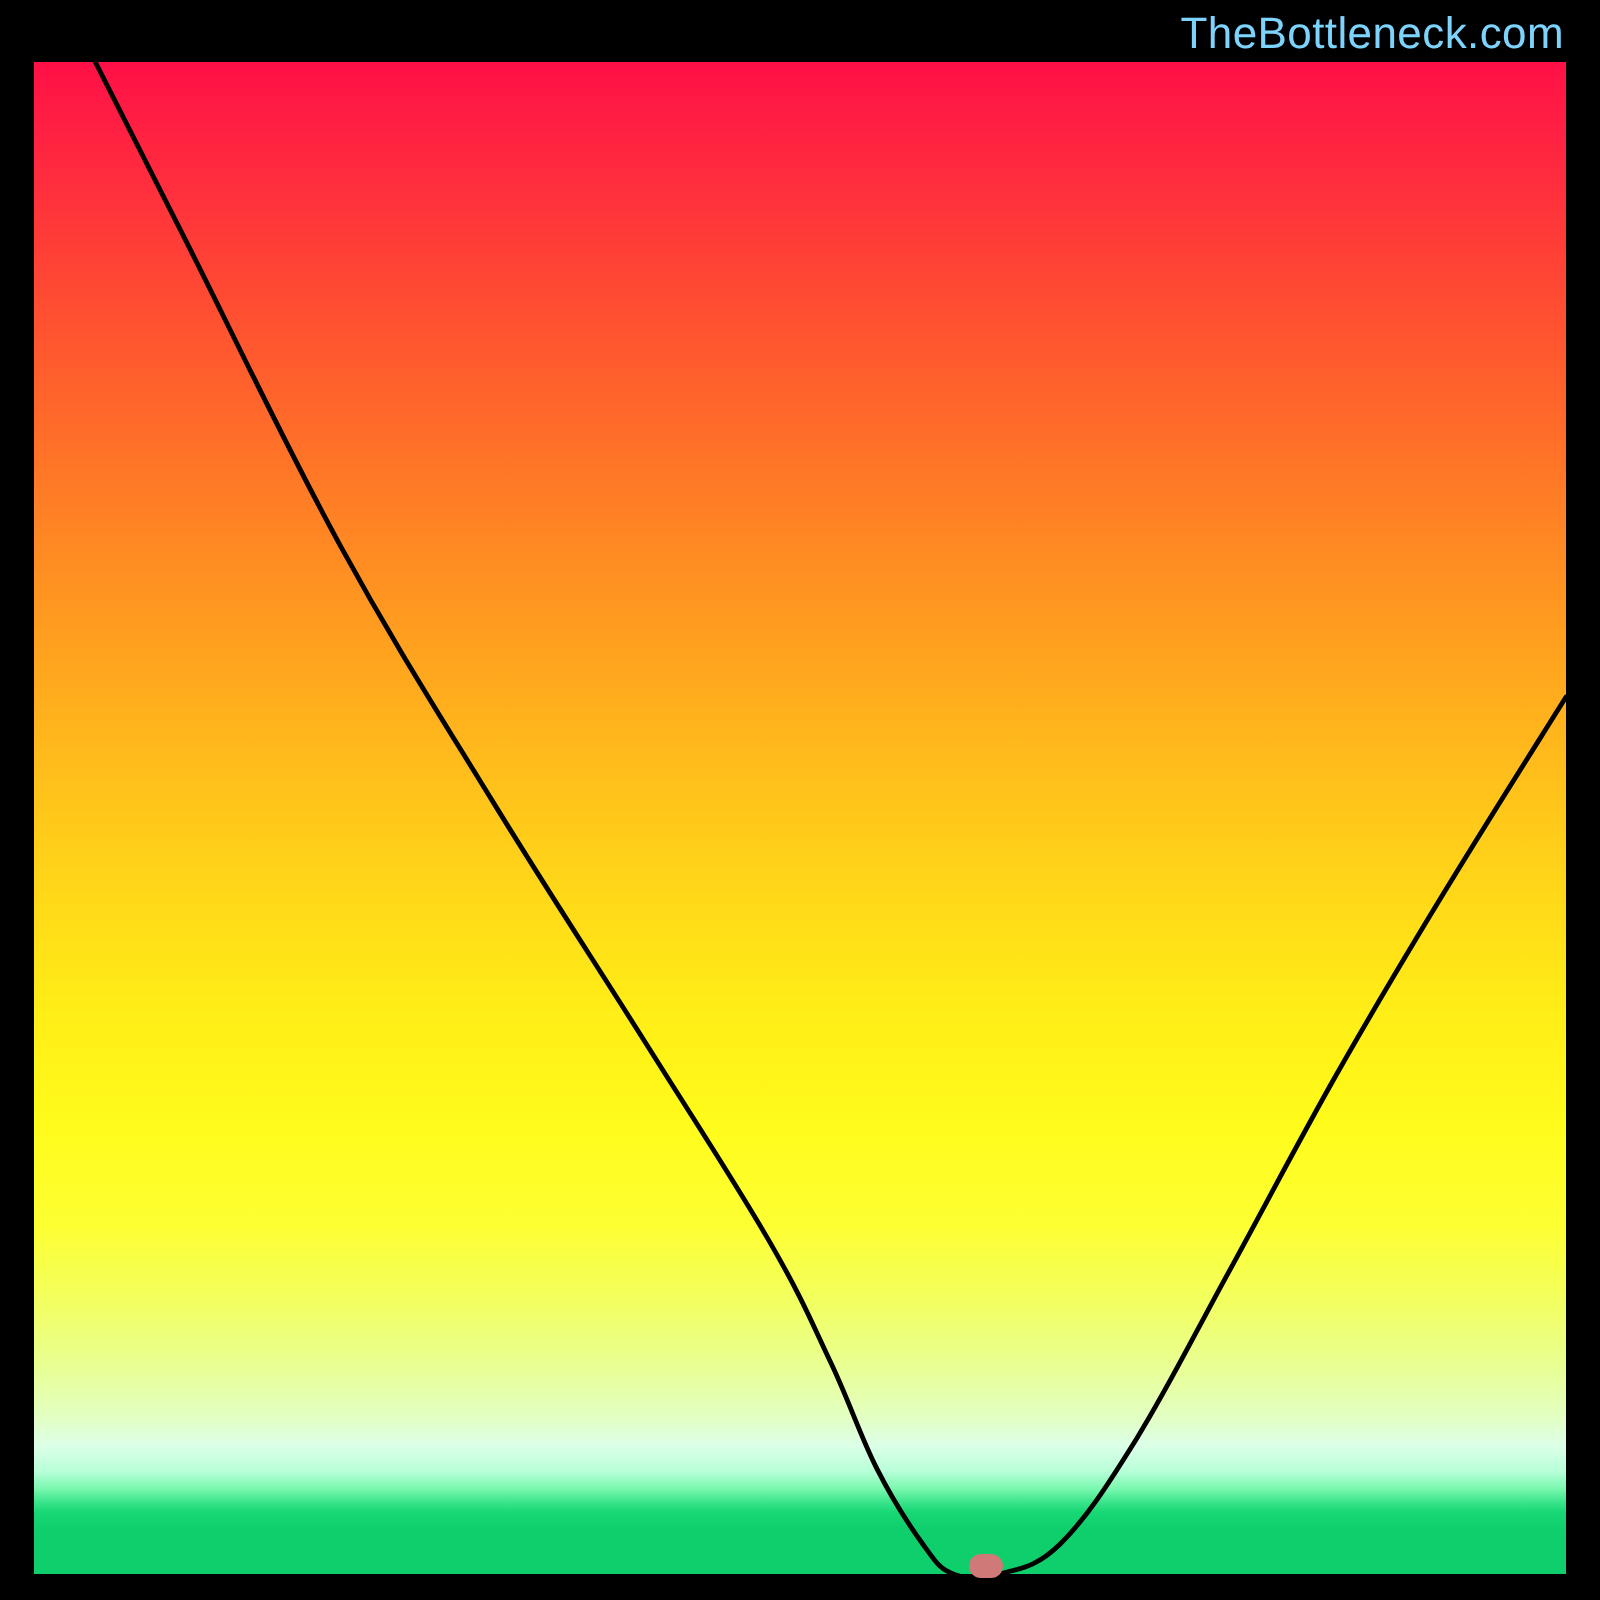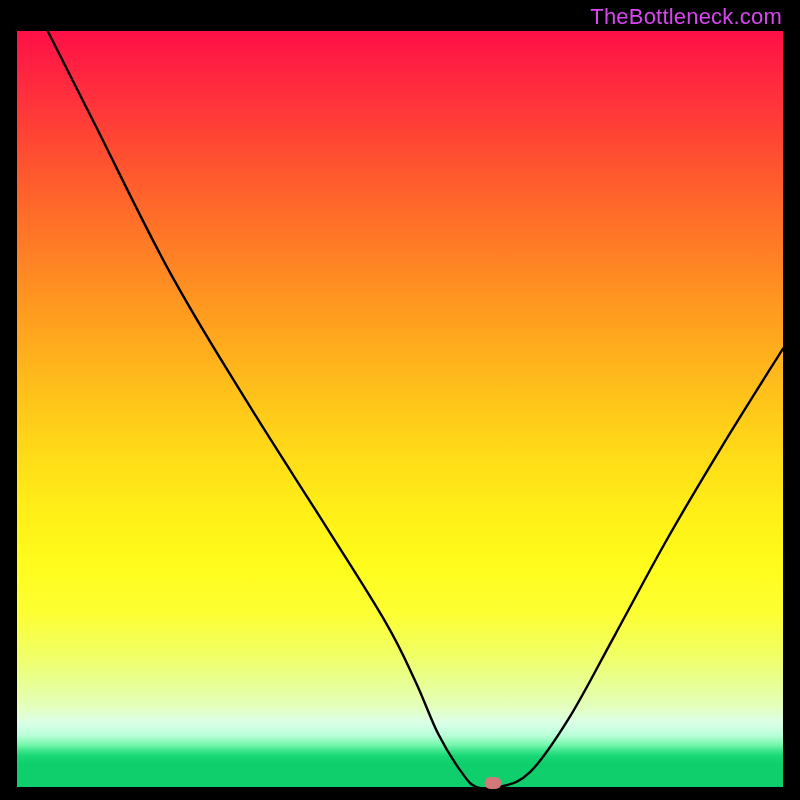--- a/index.html
+++ b/index.html
@@ -8,21 +8,21 @@
     height: 800px;
     background: #000;
     position: relative;
     overflow: hidden;
     font-family: Arial, Helvetica, sans-serif;
   }
   .watermark {
     position: absolute;
     top: 4px;
     right: 18px;
-    color: #d946ef;
+    color: #7dd3fc;
     font-size: 22px;
     font-weight: 500;
     letter-spacing: 0.2px;
     z-index: 100;
   }
   .frame {
     position: absolute;
     left: 17px;
     top: 31px;
     width: 766px;

